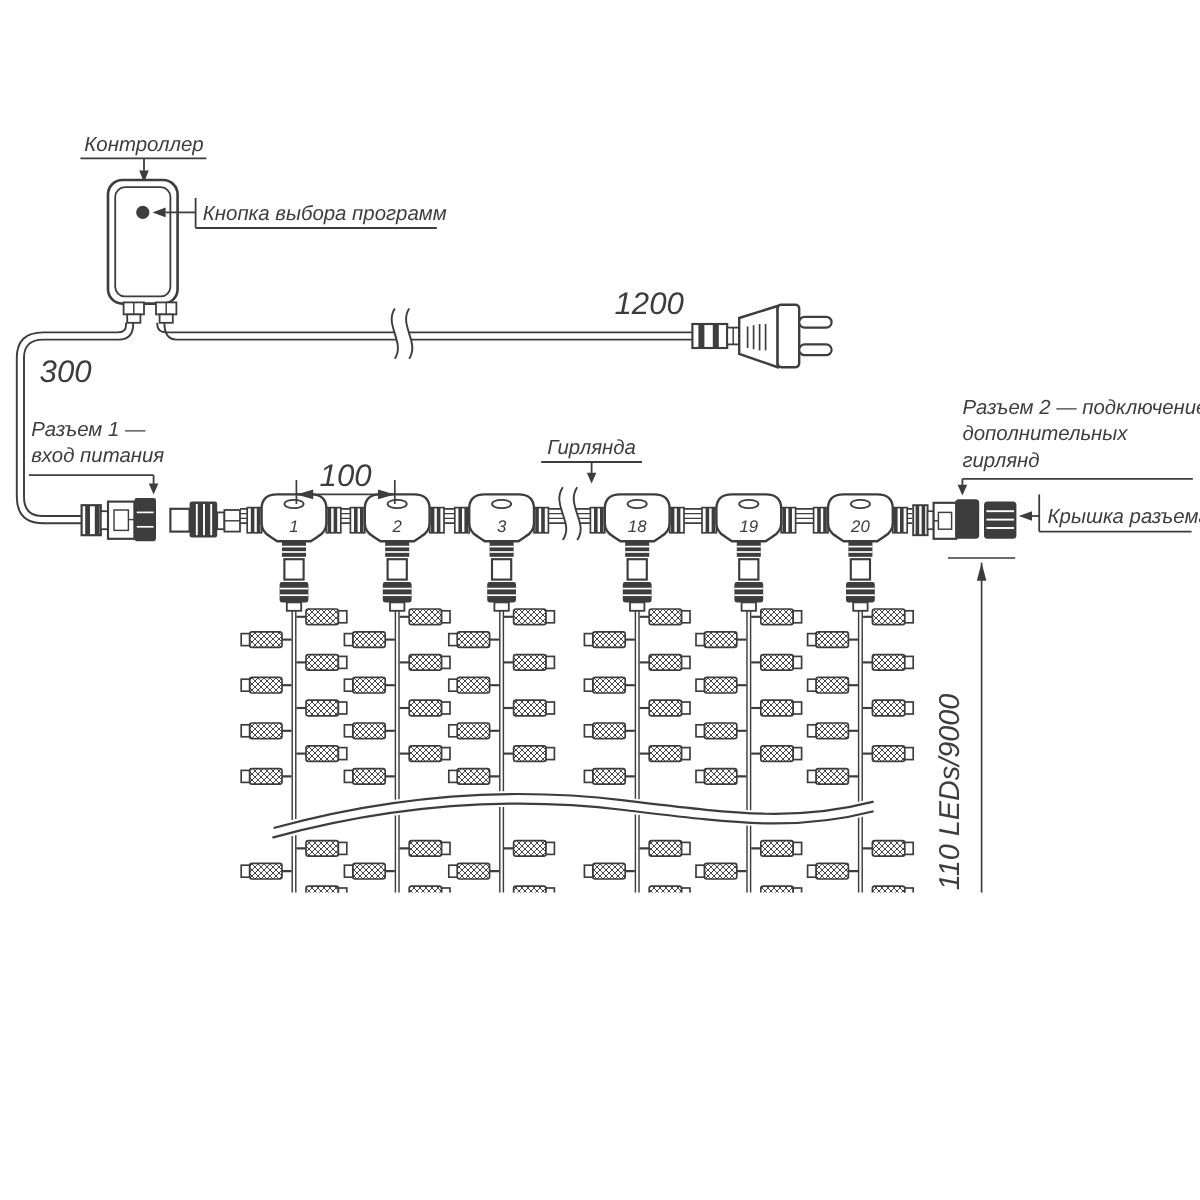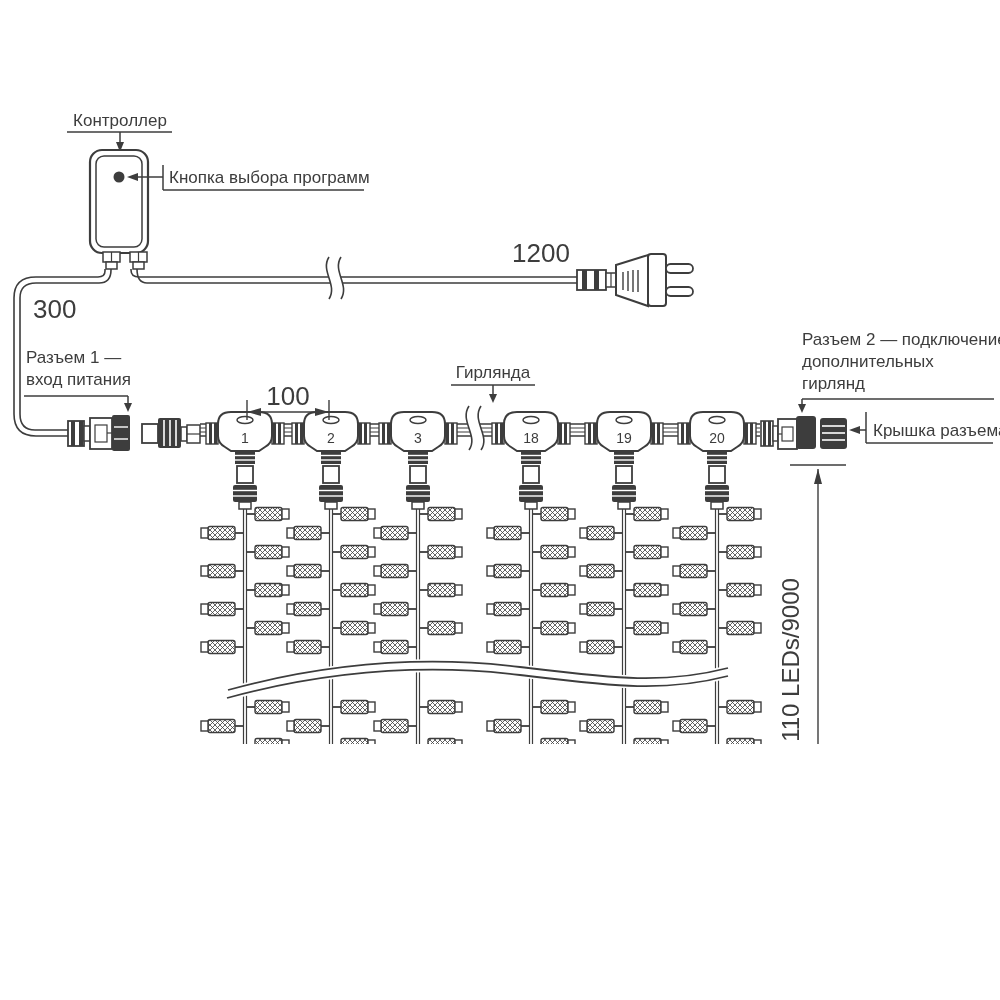--- a/index.html
+++ b/index.html
@@ -1,16 +1,16 @@
 <!DOCTYPE html>
 <html><head>
 <meta charset="utf-8">
 <style>
   html,body{margin:0;padding:0;background:#ffffff;}
-  .stage{width:1000px;height:744px;position:relative;background:#fff;overflow:hidden;}
+  .stage{width:1000px;height:744px;position:relative;background:#fff;overflow:hidden;font-style:italic;}
   svg{display:block;}
   text{font-family:"Liberation Sans","DejaVu Sans",sans-serif;fill:#3d3d3d;}
   .lbl{font-size:17px;}
   .dim{font-size:26px;}
   .dropnum{font-size:14px;}
   .vdim{font-size:24px;}
   .ln{stroke:#3d3d3d;fill:none;}
   .fillw{fill:#ffffff;stroke:#3d3d3d;}
   .filld{fill:#3d3d3d;stroke:none;}
   .wht{stroke:#ffffff;fill:none;}

